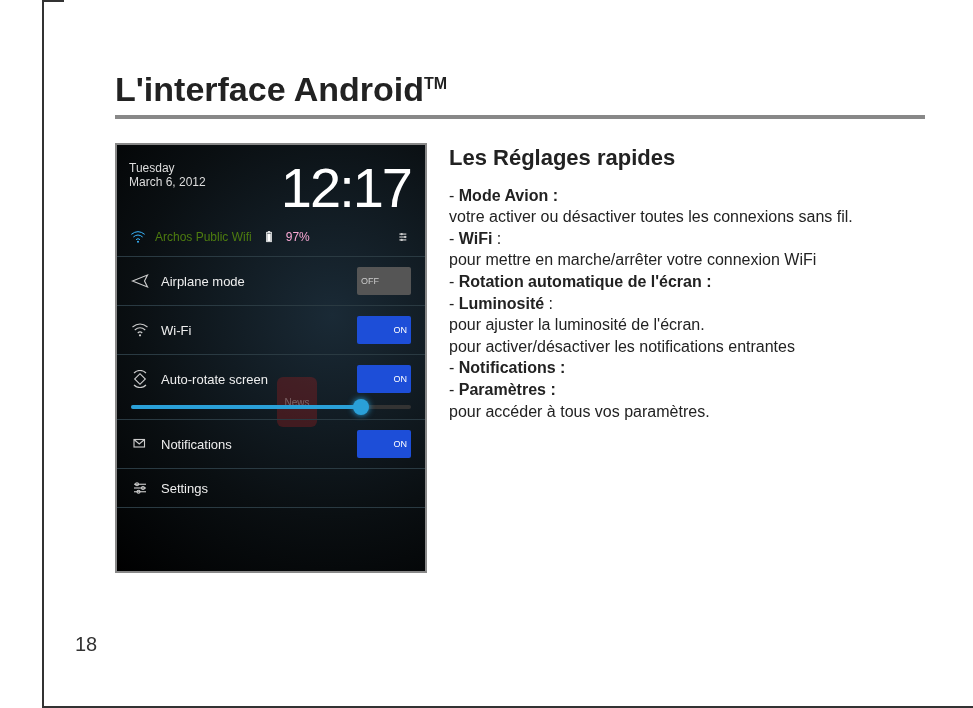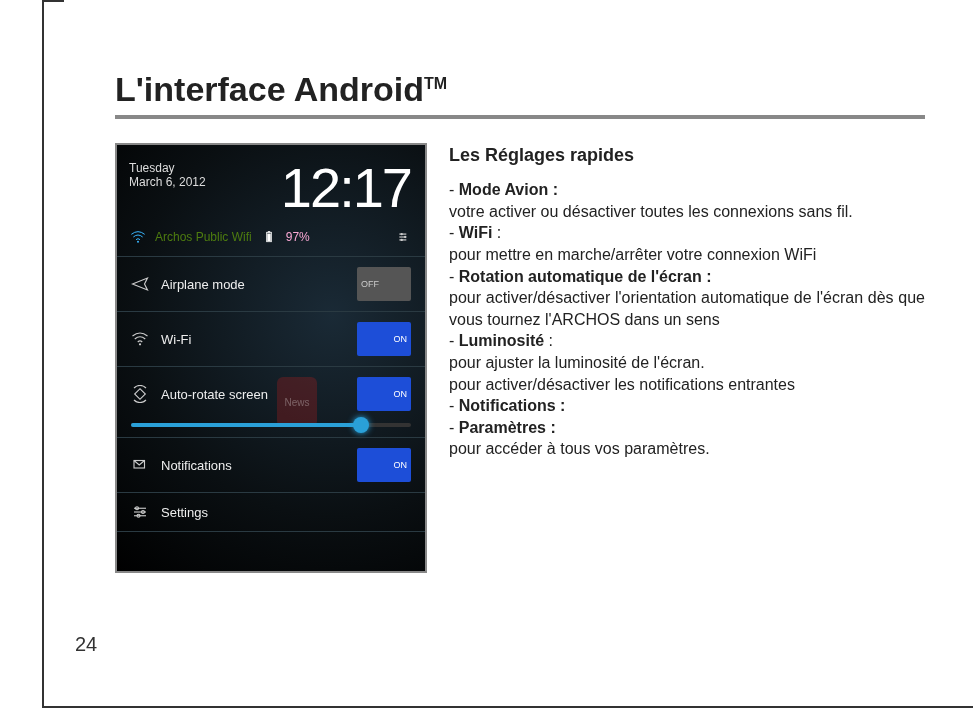--- a/index.html
+++ b/index.html
@@ -105,21 +105,21 @@
     width: 18px;
     height: 18px;
     display: flex;
     align-items: center;
     justify-content: center;
   }
   .qs-icon svg { stroke: #ccc; fill: none; stroke-width: 1.5; }
   .qs-label { flex: 1; }
   .toggle {
     width: 54px;
-    height: 34px;
+    height: 28px;
     border-radius: 2px;
     font-size: 9px;
     display: flex;
     align-items: center;
     justify-content: flex-end;
     padding: 0 4px;
     color: #fff;
   }
   .toggle.on { background: #1d4ed8; justify-content: flex-end; }
   .toggle.off { background: #555; color: #ccc; justify-content: flex-start; }
@@ -170,21 +170,21 @@
   }
 
   .text-col {
     flex: 1;
     font-size: 16px;
     color: #222;
     line-height: 1.35;
   }
   .section-title {
     font-weight: 700;
-    font-size: 18px;
+    font-size: 22px;
     margin-bottom: 12px;
   }
   .item-title { font-weight: 700; display: inline; }
   .text-col p { text-align: justify; }
 
   .page-num {
     position: absolute;
     left: 75px;
     bottom: 52px;
     font-size: 20px;
@@ -319,28 +319,27 @@
     <div class="text-col">
       <div class="section-title">Les Réglages rapides</div>
 
       <p>- <span class="item-title">Mode Avion :</span></p>
       <p>votre activer ou désactiver toutes les connexions sans fil.</p>
 
       <p>- <span class="item-title">WiFi</span><span> :</span></p>
       <p>pour mettre en marche/arrêter votre connexion WiFi</p>
 
       <p>- <span class="item-title">Rotation automatique de l'écran :</span></p>
-      <p>pour activer/désactiver l'orientation automatique de l'écran dès que vous tournez l'ARCHOS dans un sens</p>
 
       <p>- <span class="item-title">Luminosité</span><span> :</span></p>
       <p>pour ajuster la luminosité de l'écran.</p>
 
       <p>pour activer/désactiver les notifications entrantes</p>
       <p>- <span class="item-title">Notifications :</span></p>
 
       <p>- <span class="item-title">Paramètres :</span></p>
       <p>pour accéder à tous vos paramètres.</p>
     </div>
 
   </div>
 </div>
 
-<div class="page-num">24</div>
+<div class="page-num">18</div>
 
 </body></html>

